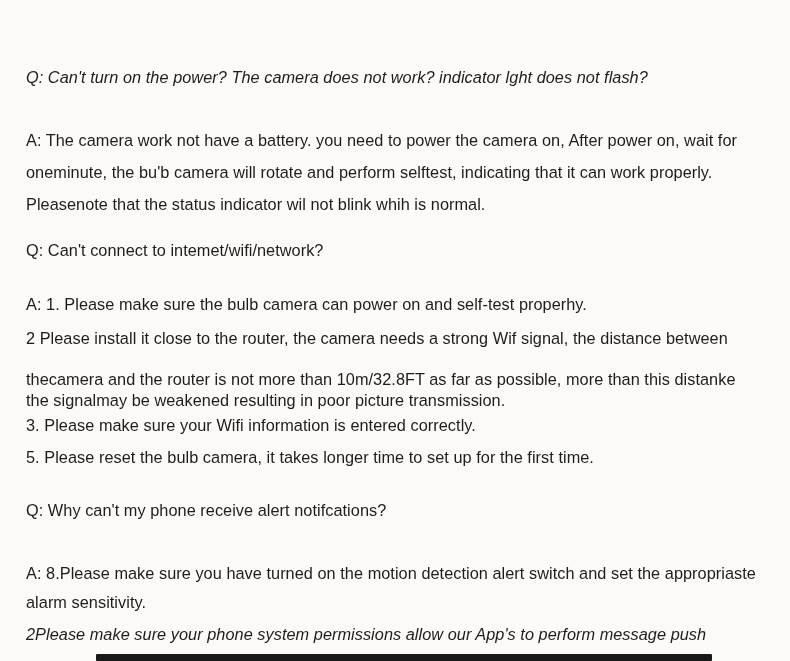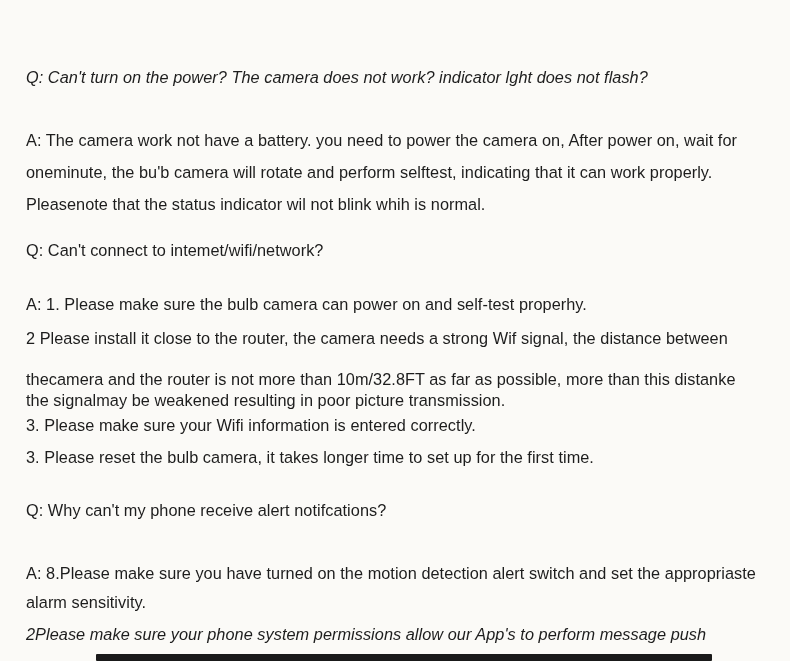--- a/index.html
+++ b/index.html
@@ -41,21 +41,21 @@
       <div class="line" style="top: 66px; font-style: italic;">Q: Can't turn on the power? The camera does not work? indicator lght does not flash?</div>
       <div class="line" style="top: 129px;">A: The camera work not have a battery. you need to power the camera on, After power on, wait for</div>
       <div class="line" style="top: 161px;">oneminute, the bu'b camera will rotate and perform selftest, indicating that it can work properly.</div>
       <div class="line" style="top: 193px;">Pleasenote that the status indicator wil not blink whih is normal.</div>
       <div class="line" style="top: 239px;">Q: Can't connect to intemet/wifi/network?</div>
       <div class="line" style="top: 293px;">A: 1. Please make sure the bulb camera can power on and self-test properhy.</div>
       <div class="line" style="top: 327px;">2 Please install it close to the router, the camera needs a strong Wif signal, the distance between</div>
       <div class="line" style="top: 339px; margin-top: 29px;">thecamera and the router is not more than 10m/32.8FT as far as possible, more than this distanke</div>
       <div class="line" style="top: 389px;">the signalmay be weakened resulting in poor picture transmission.</div>
       <div class="line" style="top: 414px;">3. Please make sure your Wifi information is entered correctly.</div>
-      <div class="line" style="top: 446px;">3.  Please reset the bulb camera, it takes longer time to set up for the first time.</div>
+      <div class="line" style="top: 446px;">5.  Please reset the bulb camera, it takes longer time to set up for the first time.</div>
       <div class="line" style="top: 499px;">Q: Why can't my phone receive alert notifcations?</div>
       <div class="line" style="top: 562px;">A: 8.Please make sure you have turned on the motion detection alert switch and set the appropriaste</div>
       <div class="line" style="top: 591px;">alarm sensitivity.</div>
       <div class="line" style="top: 623px; font-style: italic;">2Please make sure your phone system permissions allow our App's to perform message push</div>
     </div>
 
   <div class="cutoff"></div>
 </div>
 
 </body></html>

